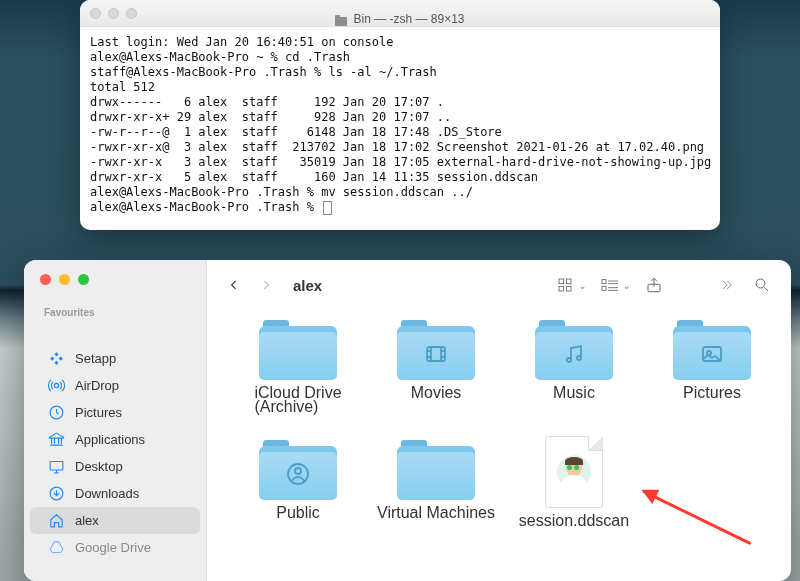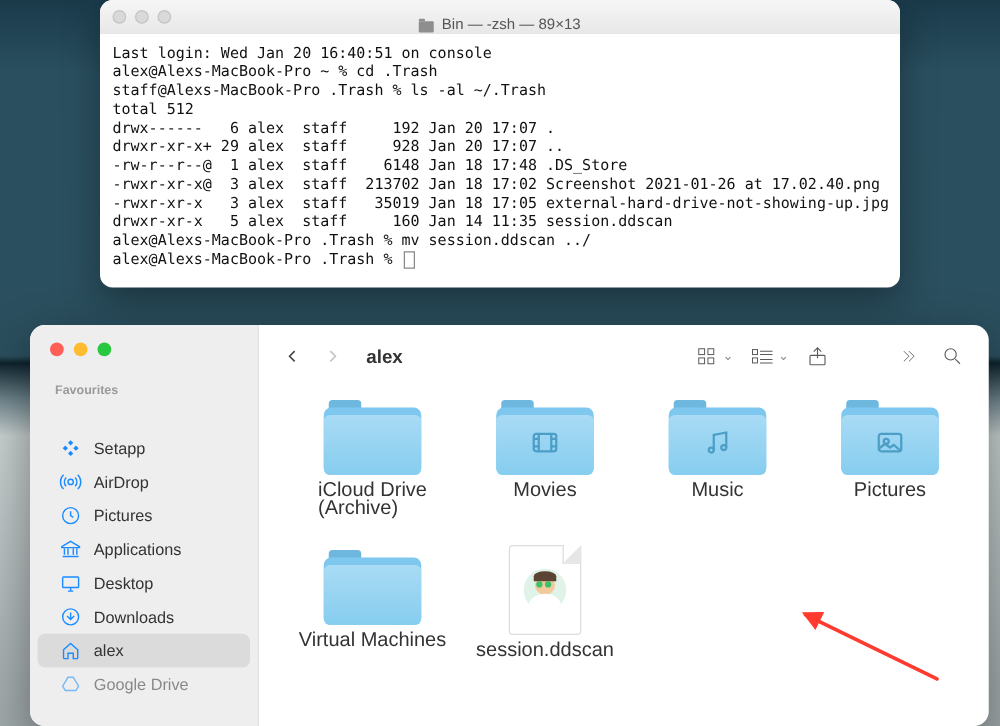--- a/index.html
+++ b/index.html
@@ -281,20 +281,35 @@
               </span>
           </div>
           <div class="item-label">Pictures</div>
         </div>
 
         <div class="item">
           <div class="folder">
               <span class="tab"></span>
               <span class="back"></span>
               <span class="front"></span>
+            <span class="glyph">
+                <svg viewBox="0 0 24 24">
+                  <circle cx="12" cy="9" r="3"></circle>
+                  <path d="M6 20c0-3 3-5 6-5s6 2 6 5"></path>
+                  <circle cx="12" cy="12" r="10"></circle>
+                </svg>
+              </span>
+          </div>
+          <div class="item-label">Public</div>
+        </div>
+        <div class="item">
+          <div class="folder">
+              <span class="tab"></span>
+              <span class="back"></span>
+              <span class="front"></span>
             </div>
           <div class="item-label">Virtual Machines</div>
         </div>
         <div class="item">
           <div class="file">
             <div class="avatar">
               <span class="hair"></span>
                 <span class="glasses">
                   <span></span>
                   <span></span>

